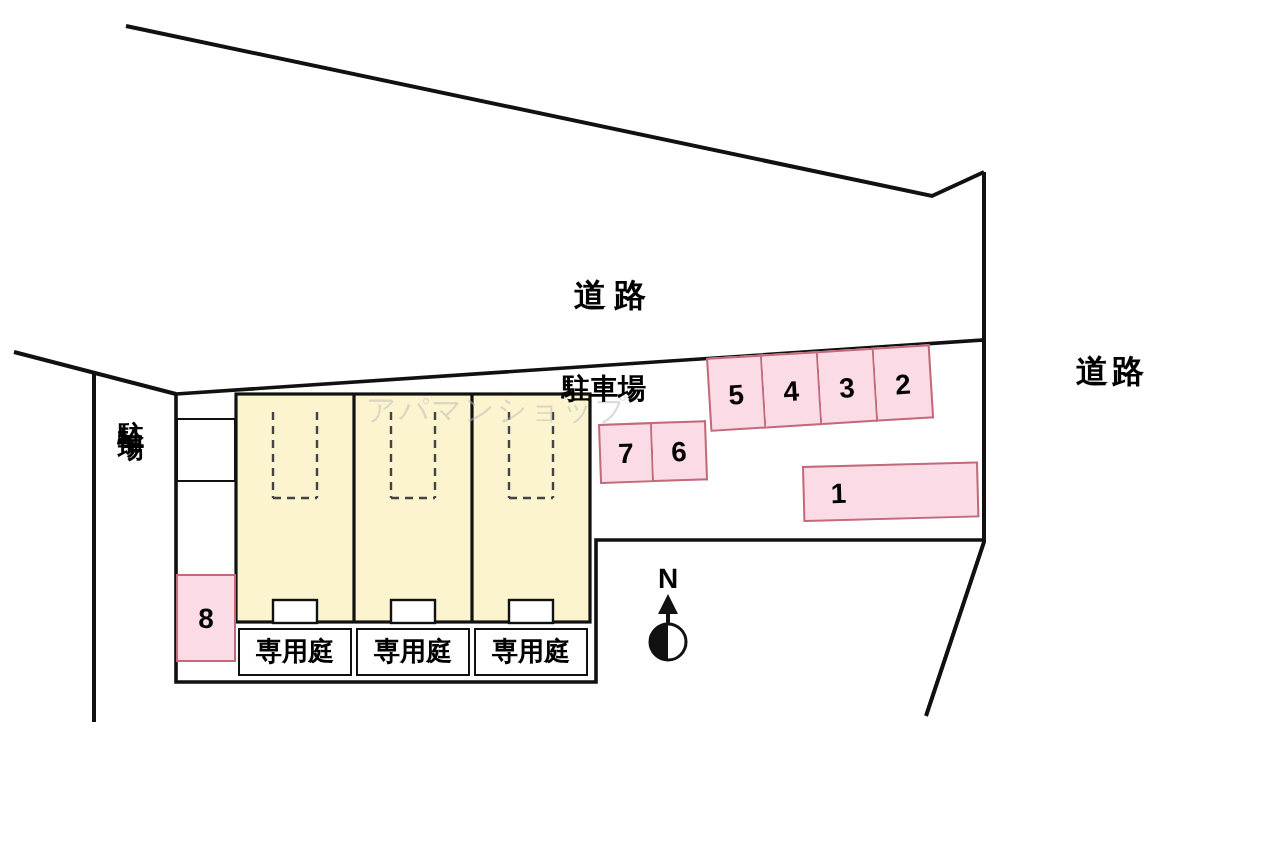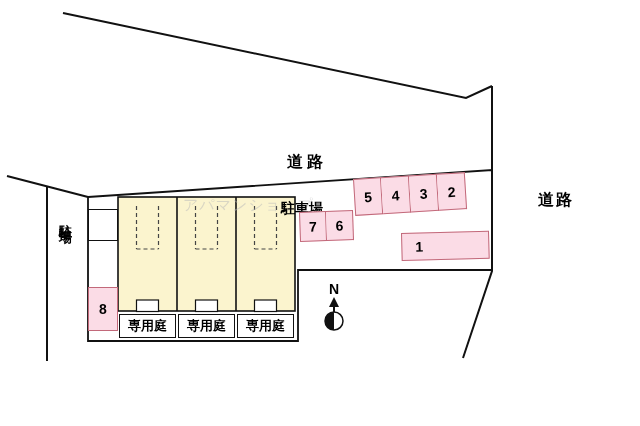--- a/index.html
+++ b/index.html
@@ -2,21 +2,21 @@
 <html><head>
 <meta charset="utf-8">
 <style>
   * { margin:0; padding:0; box-sizing:border-box; }
   html,body { background:#fff; }
   #canvas {
     position:relative; width:640px; height:426px; background:#ffffff;
     font-family:"Liberation Sans","DejaVu Sans",sans-serif; overflow:hidden;
   }
   svg.base { position:absolute; left:0; top:0; }
-  .lbl { position:absolute; font-weight:bold; color:#000; white-space:nowrap; z-index:3;margin-top:14px; }
+  .lbl { position:absolute; font-weight:bold; color:#000; white-space:nowrap; z-index:3; }
   .vert { writing-mode:vertical-rl; text-orientation:upright; }
   .watermark {
     position:absolute; left:183px; top:196px; font-size:15px; color:#b9b9b9;
     opacity:.5; letter-spacing:1px; z-index:2; white-space:nowrap;
   }
   .bike-box { position:absolute; background:#fff; border:1.5px solid #111; z-index:3; }
   .garden-box {
     position:absolute; width:57px; height:24px; background:#fff; border:1.6px solid #111;
     display:flex; align-items:center; justify-content:center;
     font-weight:bold; font-size:13px; color:#000; z-index:3;

